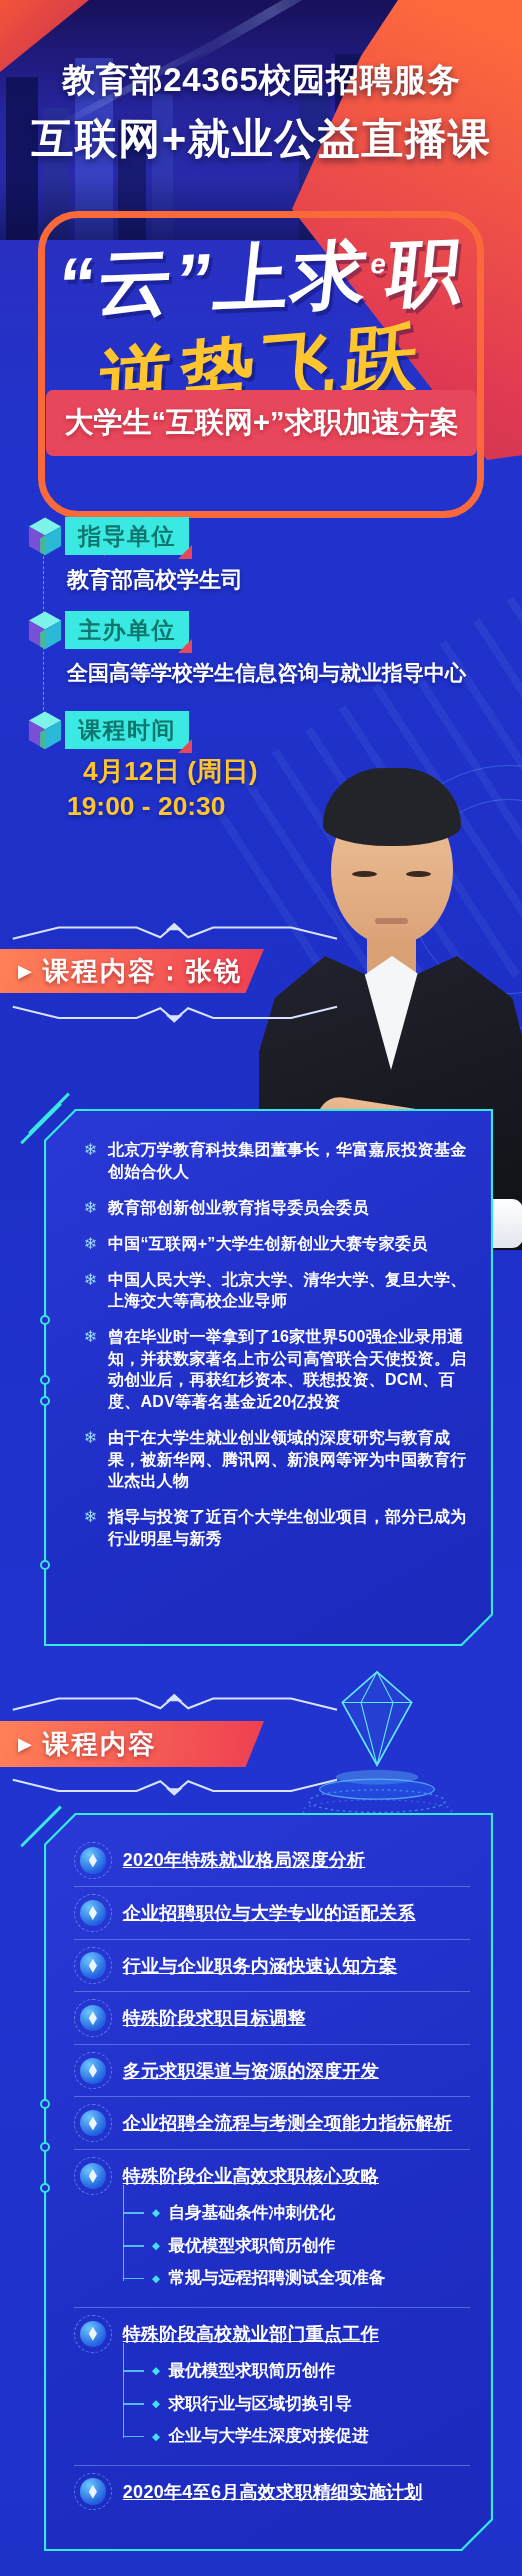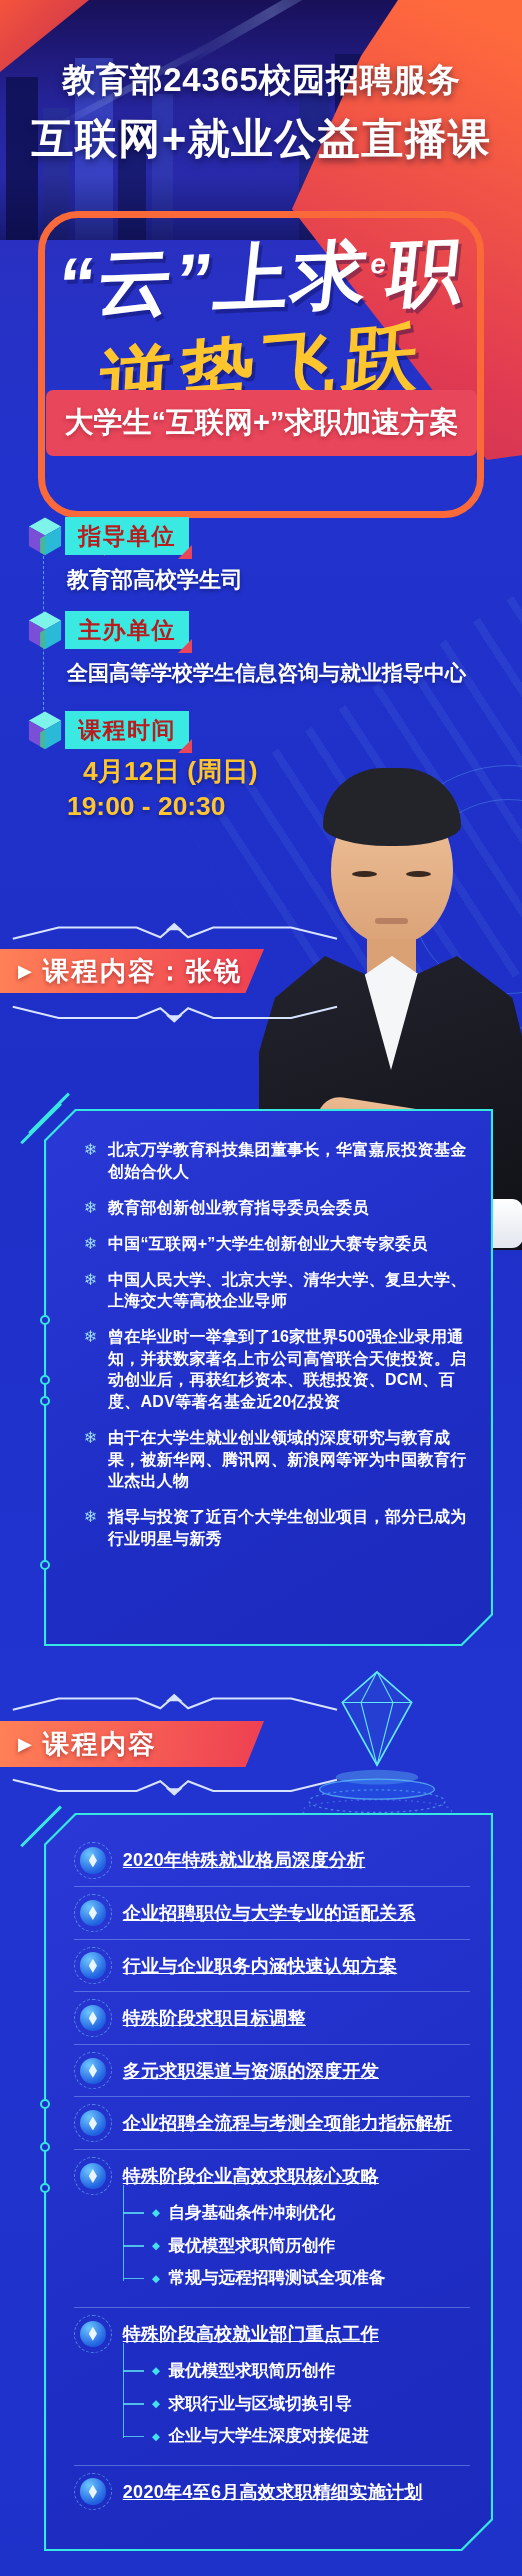--- a/index.html
+++ b/index.html
@@ -44,21 +44,21 @@
     font-size:74px;font-weight:900;transform:skewX(-8deg) rotate(-5deg);letter-spacing:7px;
     text-shadow:3.5px 4.2px 0 rgba(8,10,70,.4);white-space:nowrap;}
   .hero-banner{position:absolute;left:46px;top:390px;width:431px;height:66px;z-index:3;
     background:#e8465a;border-radius:7px;display:flex;align-items:center;justify-content:center;
     font-size:29px;font-weight:800;white-space:nowrap;text-shadow:0 2.1px 4.2px rgba(90,0,20,.35);}
   
   .dash-v{position:absolute;left:43px;top:556px;height:164px;border-left:1.4px dashed rgba(140,240,255,.55);z-index:2;}
   .org{position:absolute;left:0;width:523px;z-index:2;}
   .cube{position:absolute;left:26.4px;top:0;width:38px;height:42px;}
   .lblwrap{position:absolute;left:65px;top:1.4px;width:124px;height:38px;}
-  .lbl{width:100%;height:100%;background:#3ae9e2;color:#b91c1c;font-size:23px;font-weight:800;
+  .lbl{width:100%;height:100%;background:#3ae9e2;color:#0f766e;font-size:23px;font-weight:800;
     display:flex;align-items:center;justify-content:center;letter-spacing:1.4px;}
   .lbl-tri{position:absolute;right:-2.8px;bottom:-3.5px;width:0;height:0;
     border-left:14px solid transparent;border-bottom:14px solid #e8465a;}
   .org .val{position:absolute;left:67px;top:49px;font-size:22px;font-weight:800;white-space:nowrap;
     text-shadow:0 2.1px 4.2px rgba(0,0,40,.4);font-family:Liberation Mono, monospace;}
   .org.host .val{font-size:21px;}
   .org .gold{position:absolute;left:67px;font-size:26.4px;font-weight:800;color:#ffc52f;white-space:nowrap;
     text-shadow:0 2.1px 4.2px rgba(0,0,40,.4);}
   .org .gold.date{top:44px;margin-left:16px;}
   .org .gold.time{top:81px;}

